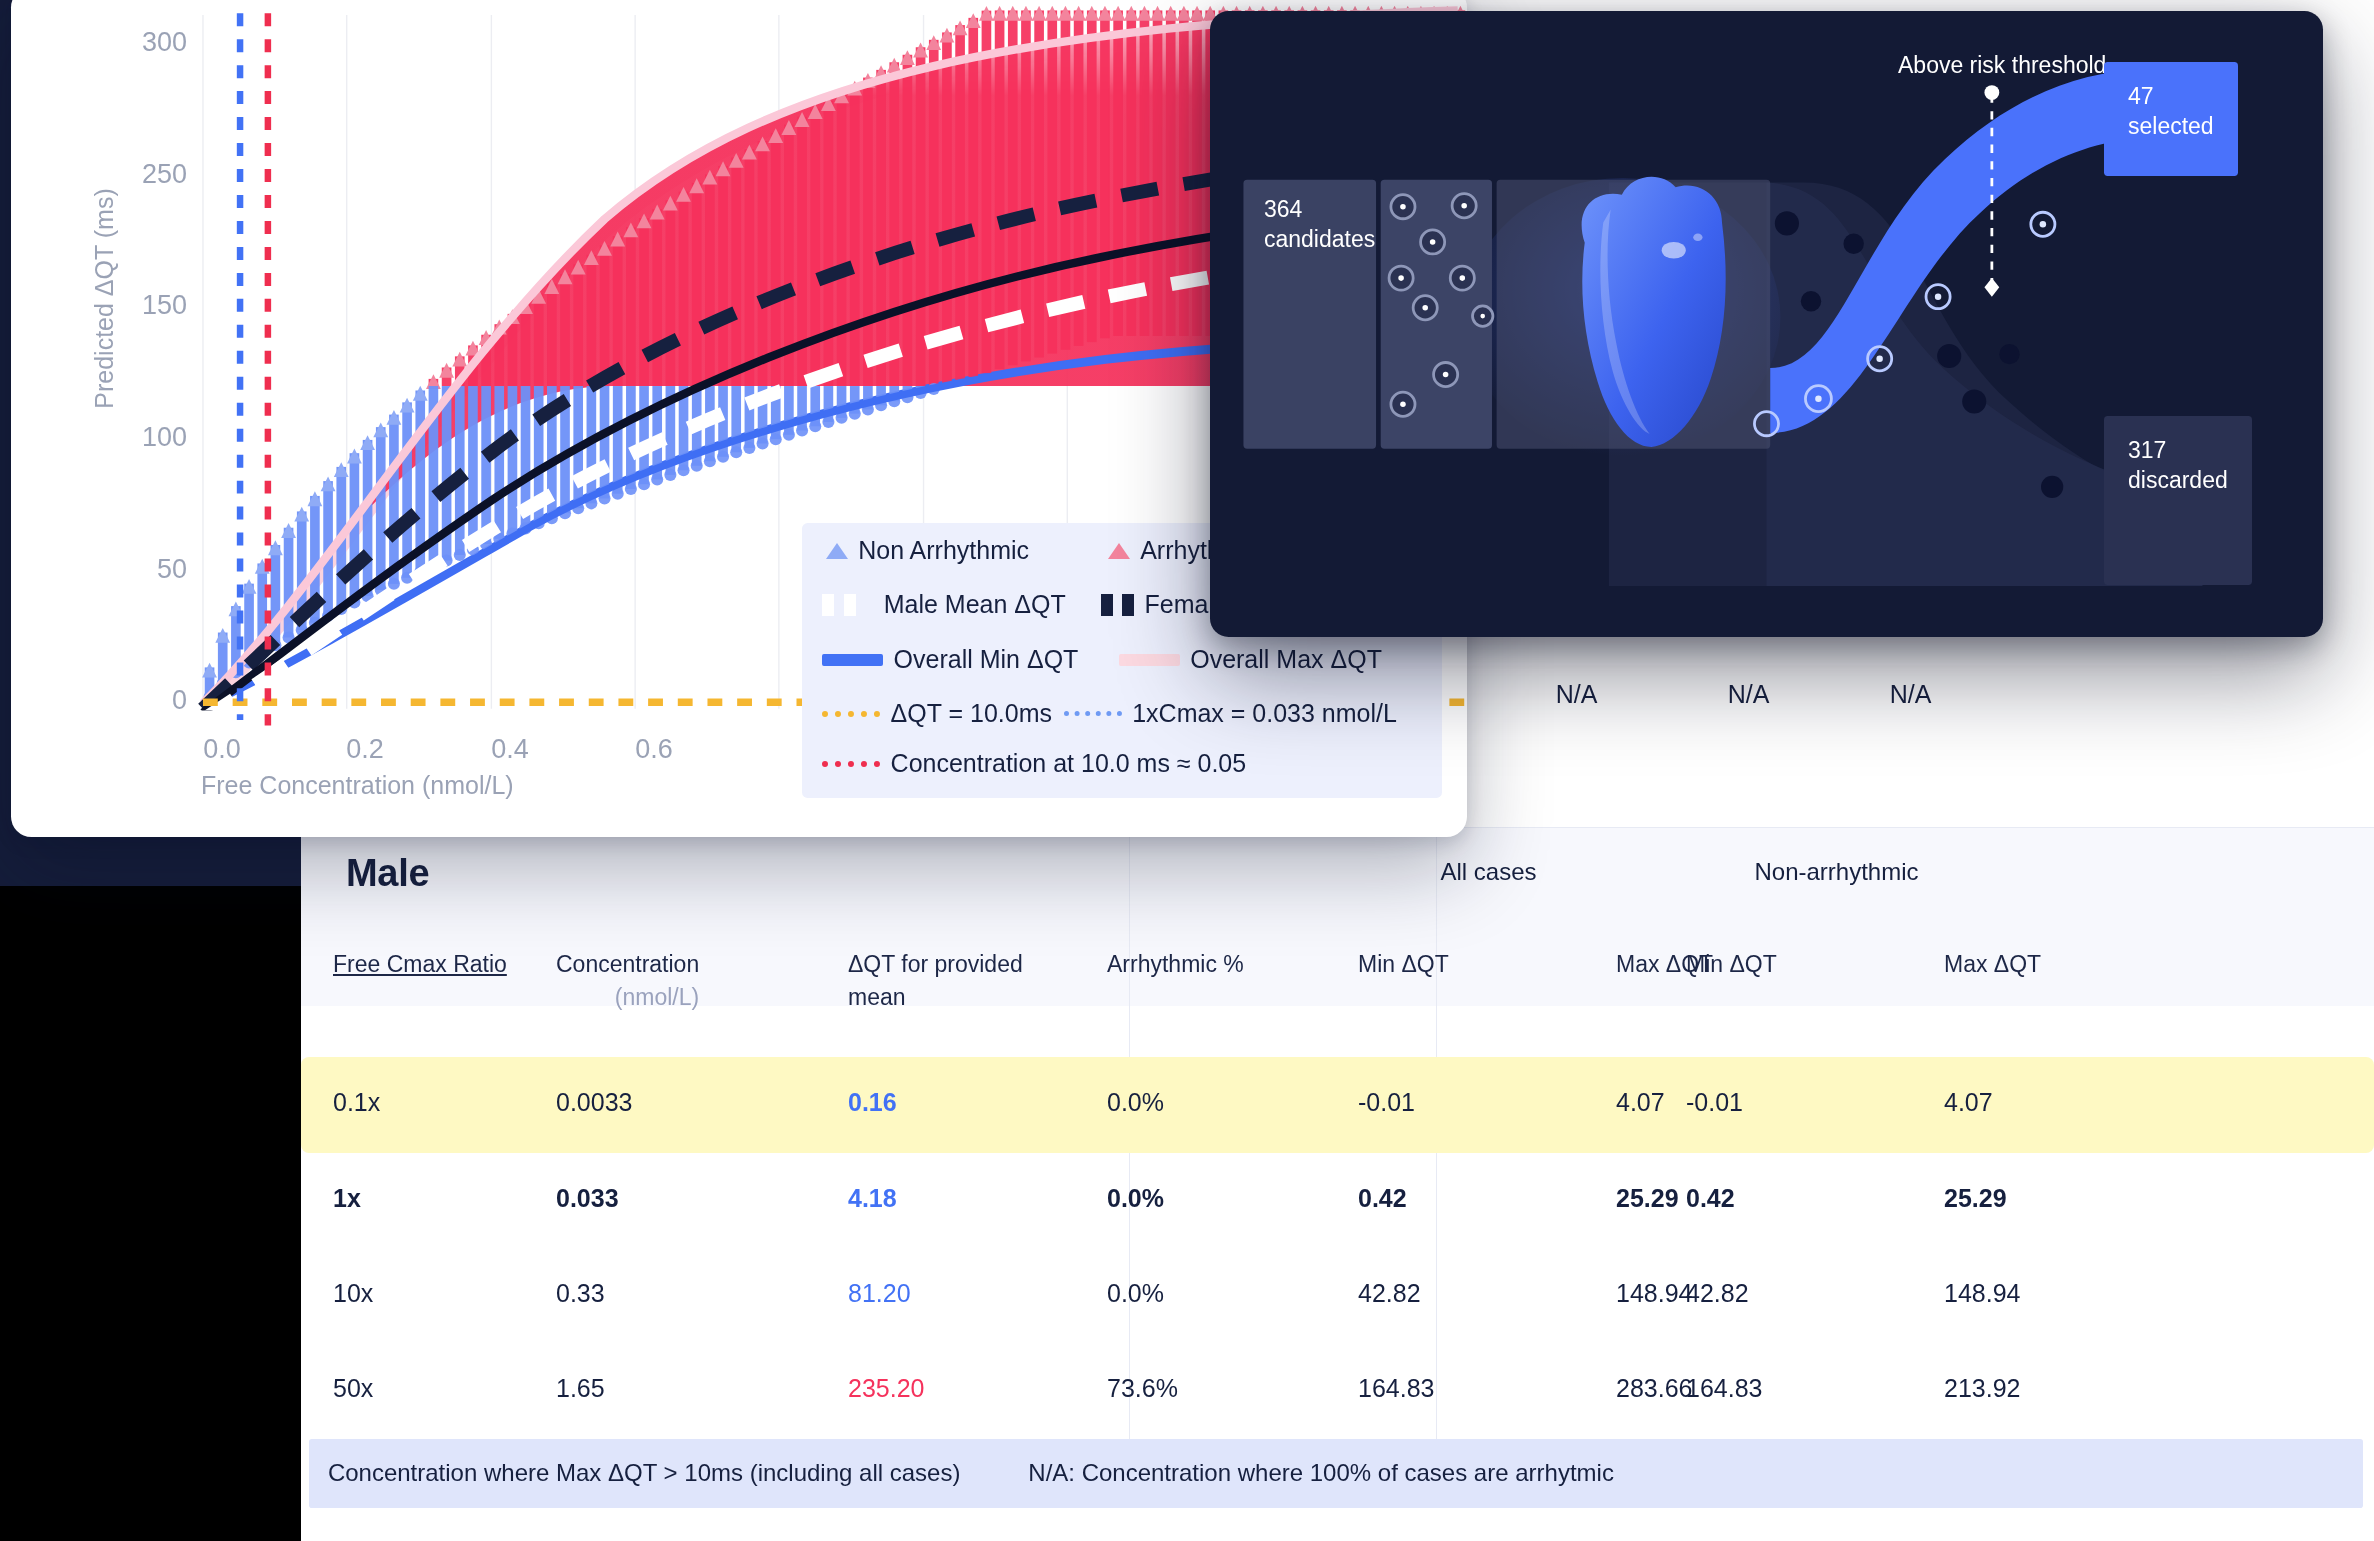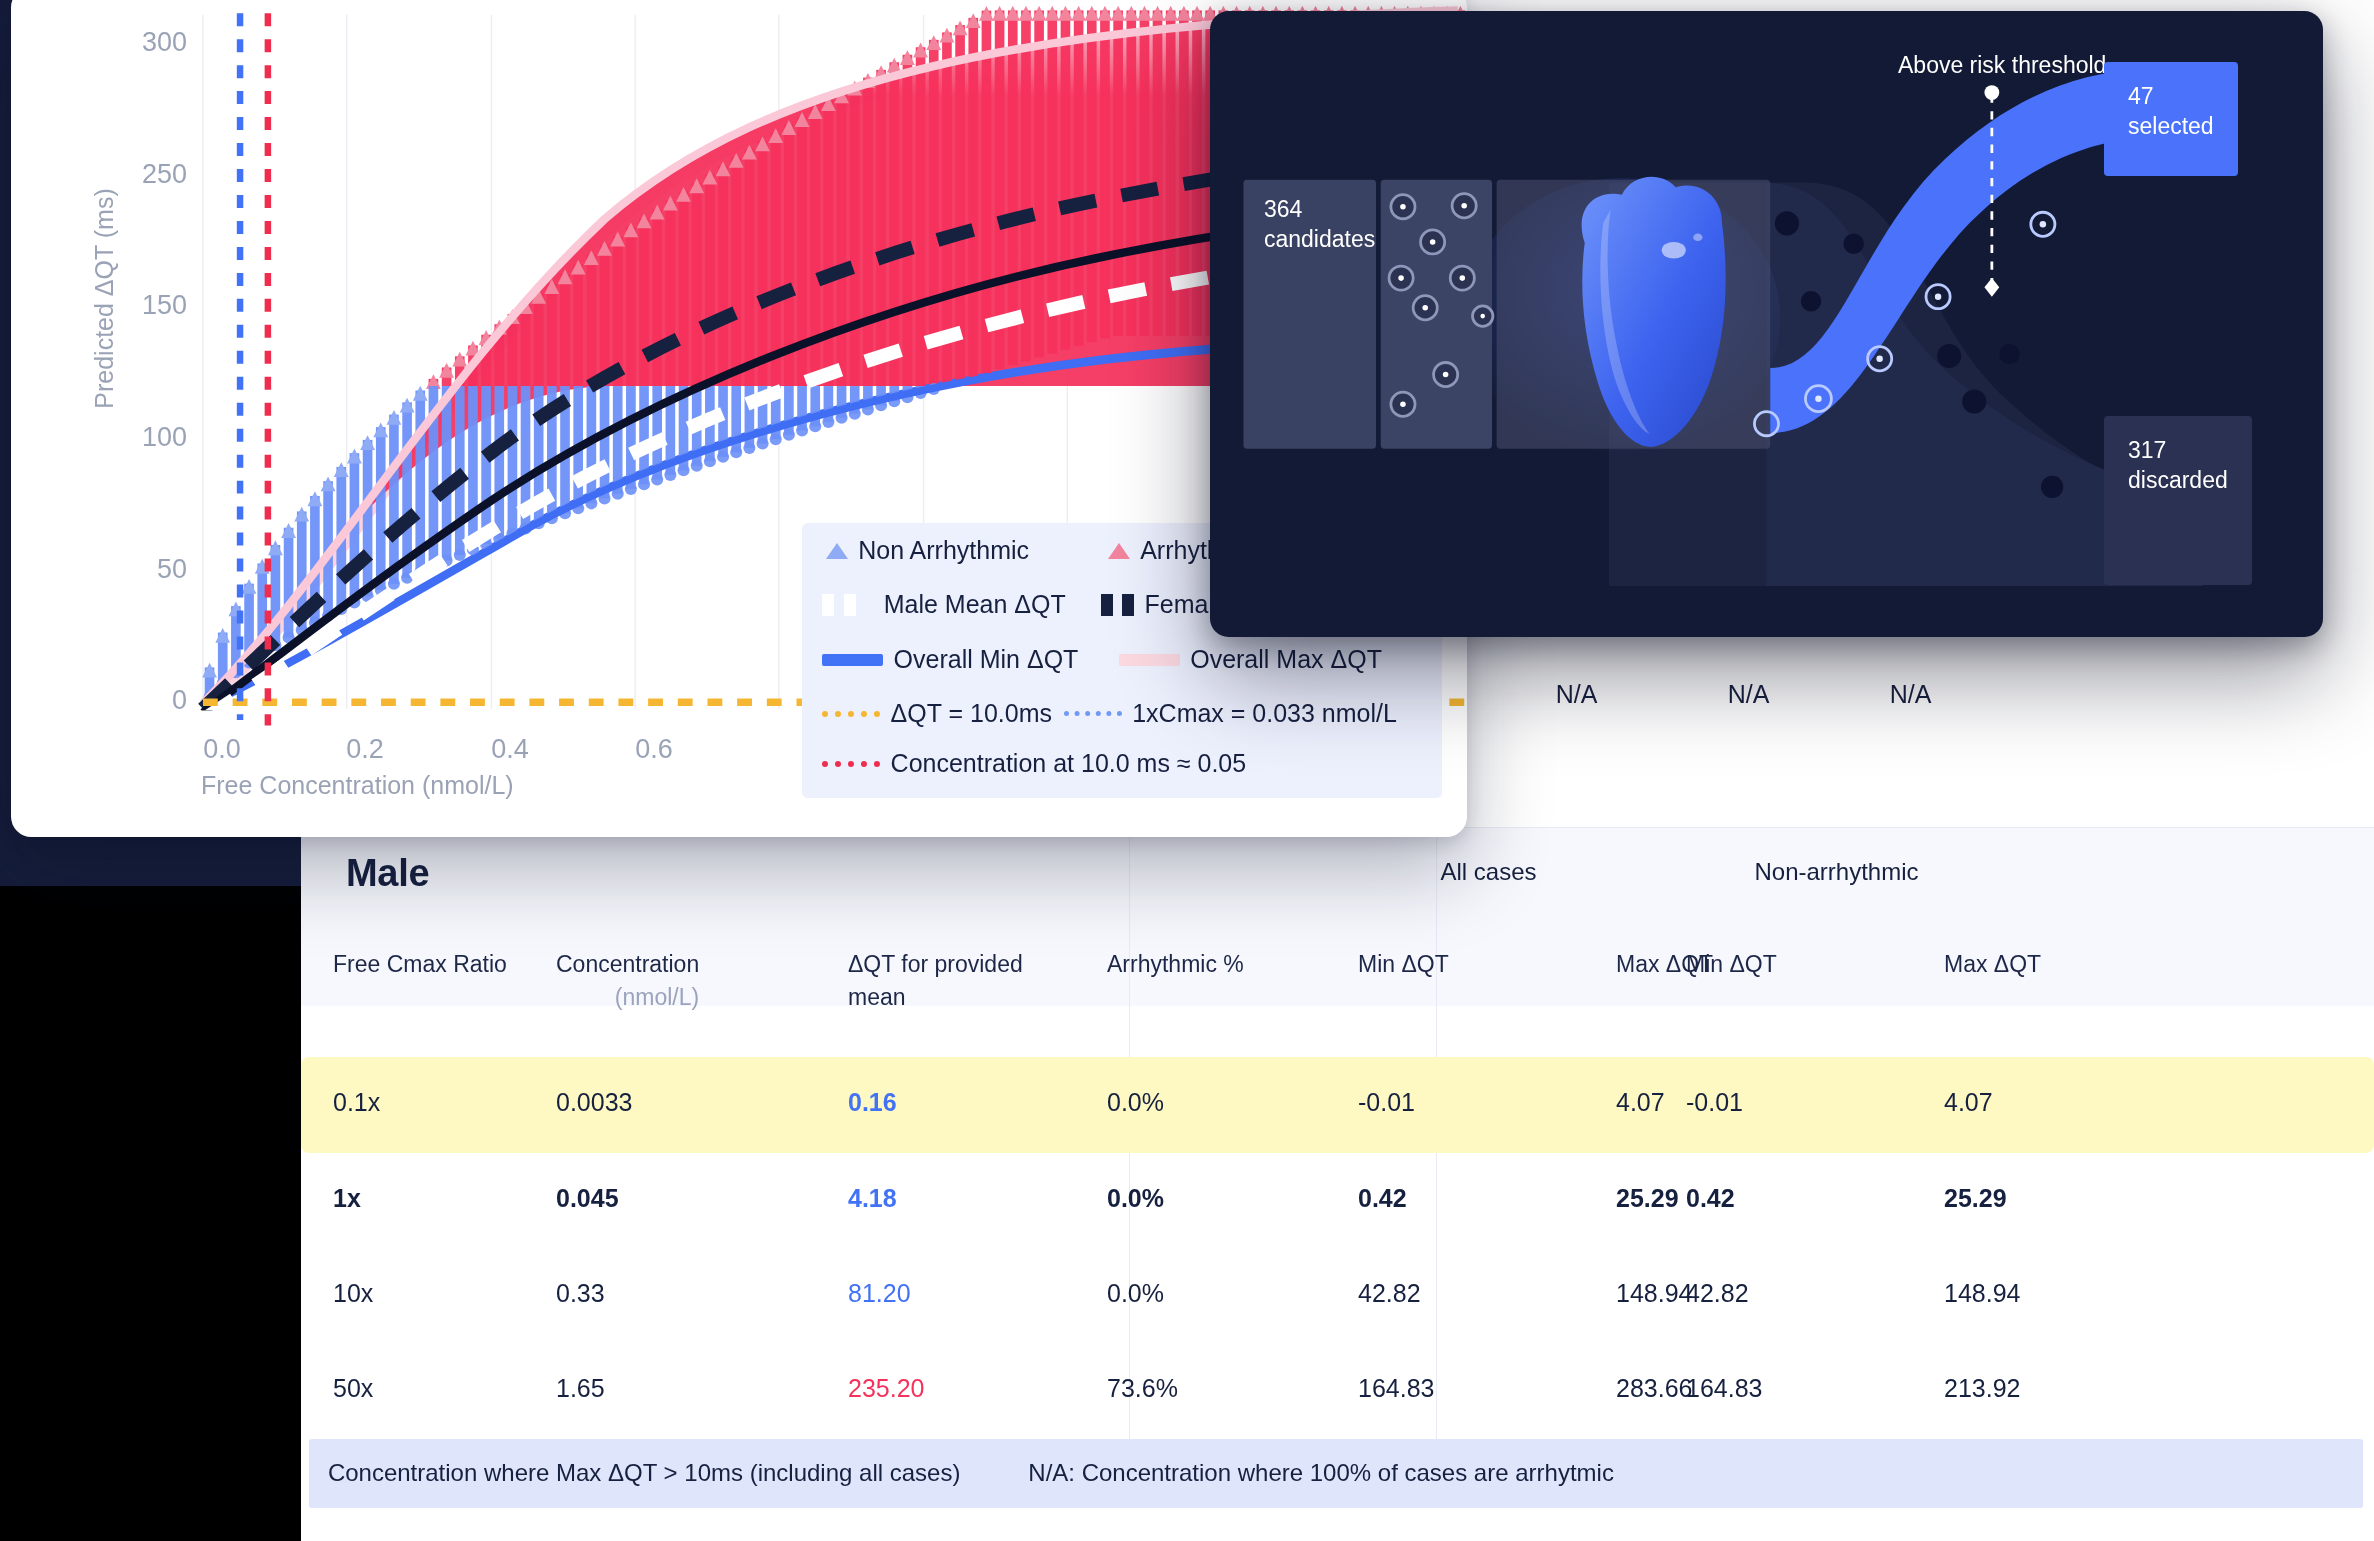--- a/index.html
+++ b/index.html
@@ -168,21 +168,21 @@
     </div>
 
     <div class="table-group-head"></div>
     <div class="group-title">Male</div>
     <div class="group-label group-all">All cases</div>
     <div class="group-label group-non">Non-arrhythmic</div>
 
     <div class="vdiv vdiv1"></div>
     <div class="vdiv vdiv2"></div>
 
-    <div class="col-head" style="left:32px;">Free Cmax Ratio</div>
+    <div class="col-head" style="left:32px;text-decoration:underline;">Free Cmax Ratio</div>
     <div class="col-head" style="left:255px;">
       <span>Concentration</span>
       <span class="sub">(nmol/L)</span>
     </div>
     <div class="col-head" style="left:547px;">
       <span>ΔQT for provided</span>
       <span style="display:block">mean</span>
     </div>
     <div class="col-head" style="left:806px;">Arrhythmic %</div>
     <div class="col-head" style="left:1057px;">Min ΔQT</div>
@@ -196,21 +196,21 @@
       <div class="cell blue" style="left:547px;font-weight:bold;">0.16</div>
       <div class="cell" style="left:806px;">0.0%</div>
       <div class="cell" style="left:1057px;">-0.01</div>
       <div class="cell" style="left:1315px;">4.07</div>
       <div class="cell" style="left:1385px;">-0.01</div>
       <div class="cell" style="left:1643px;">4.07</div>
     </div>
 
     <div class="row bold" style="top:1153px;">
       <div class="cell" style="left:32px;">1x</div>
-      <div class="cell" style="left:255px;">0.045</div>
+      <div class="cell" style="left:255px;">0.033</div>
       <div class="cell blue" style="left:547px;">4.18</div>
       <div class="cell" style="left:806px;">0.0%</div>
       <div class="cell" style="left:1057px;">0.42</div>
       <div class="cell" style="left:1315px;">25.29</div>
       <div class="cell" style="left:1385px;">0.42</div>
       <div class="cell" style="left:1643px;">25.29</div>
     </div>
 
     <div class="row" style="top:1248px;">
       <div class="cell" style="left:32px;">10x</div>

